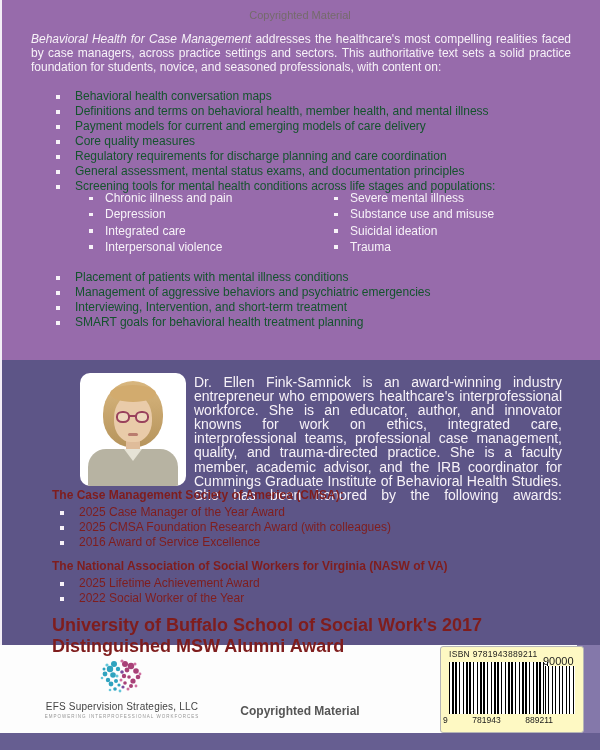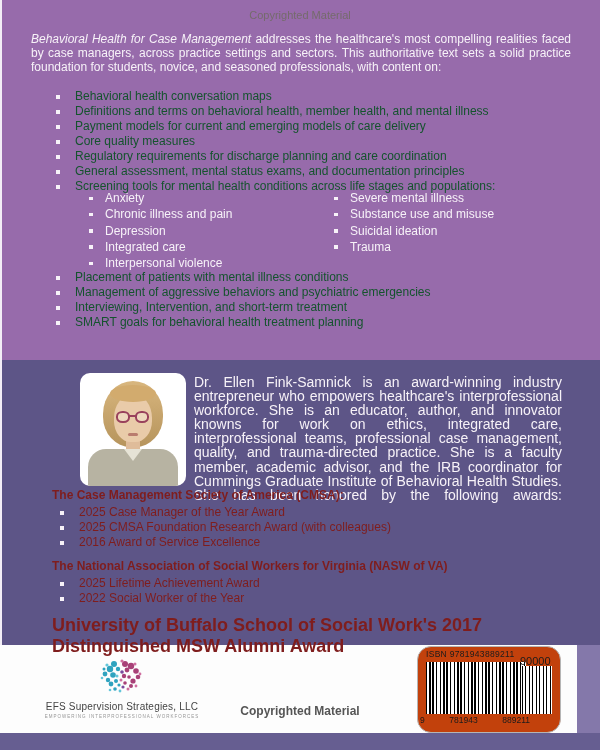--- a/index.html
+++ b/index.html
@@ -68,22 +68,22 @@
   .aw-list { font-size:12px; line-height:15px; margin-left:7px; margin-bottom:9px; }
   .aw-list .b-row { padding-left:20px; }
   .final-award { font-size:18px; font-weight:bold; margin-top:1px; }
 
   
   .pub { position:absolute; left:42px; top:656px; width:160px; text-align:center; }
   .pub-name { font-size:10px; color:#444; margin-top:1px; letter-spacing:.2px; }
   .pub-tag { font-size:4.5px; color:#969696; letter-spacing:1px; margin-top:1.5px; }
 
   
-  .bc-box { position:absolute; left:417px; top:646px; width:144px; height:87px;
-            background:#c2410c; border:1px solid #b5b5b5; border-radius:14px; }
+  .bc-box { position:absolute; left:440px; top:646px; width:144px; height:87px;
+            background:#fef9c3; border:1px solid #b5b5b5; border-radius:3px; }
   .bc-isbn { position:absolute; left:8px; top:2px; font-size:8.5px; color:#1c1c1c; letter-spacing:.3px; }
   .bc-main { position:absolute; left:8px; top:15px; width:100px; height:52px;
              background:repeating-linear-gradient(90deg,#000 0 1px,#fff 1px 3px,#000 3px 5px,#fff 5px 6px,#000 6px 8px,#fff 8px 10px,#000 10px 11px,#fff 11px 14px); }
   .bc-digits { position:absolute; left:2px; top:68px; width:110px; display:flex;
              justify-content:space-between; font-size:8.5px; color:#1c1c1c; }
   .bc-price { position:absolute; right:10px; top:8px; width:30px; text-align:left;
              font-size:11px; color:#1c1c1c; }
   .bc-supp { position:absolute; right:8px; top:19px; width:30px; height:48px;
              background:repeating-linear-gradient(90deg,#000 0 1px,#fff 1px 3px,#000 3px 4px,#fff 4px 7px); }
 </style>
@@ -106,21 +106,20 @@
     <div class="b-row"><span class="sq"></span><span>Behavioral health conversation maps</span></div>
     <div class="b-row"><span class="sq"></span><span>Definitions and terms on behavioral health, member health, and mental illness</span></div>
     <div class="b-row"><span class="sq"></span><span>Payment models for current and emerging models of care delivery</span></div>
     <div class="b-row"><span class="sq"></span><span>Core quality measures</span></div>
     <div class="b-row"><span class="sq"></span><span>Regulatory requirements for discharge planning and care coordination</span></div>
     <div class="b-row"><span class="sq"></span><span>General assessment, mental status exams, and documentation principles</span></div>
     <div class="b-row"><span class="sq"></span><span>Screening tools for mental health conditions across life stages and populations:</span></div>
   </div>
 
   <div class="sublist subL">
-    <div class="s-row"><span class="ssq"></span><span>Anxiety</span></div>
     <div class="s-row"><span class="ssq"></span><span>Chronic illness and pain</span></div>
     <div class="s-row"><span class="ssq"></span><span>Depression</span></div>
     <div class="s-row"><span class="ssq"></span><span>Integrated care</span></div>
     <div class="s-row"><span class="ssq"></span><span>Interpersonal violence</span></div>
   </div>
 
   <div class="sublist subR">
     <div class="s-row"><span class="ssq"></span><span>Severe mental illness</span></div>
     <div class="s-row"><span class="ssq"></span><span>Substance use and misuse</span></div>
     <div class="s-row"><span class="ssq"></span><span>Suicidal ideation</span></div>

